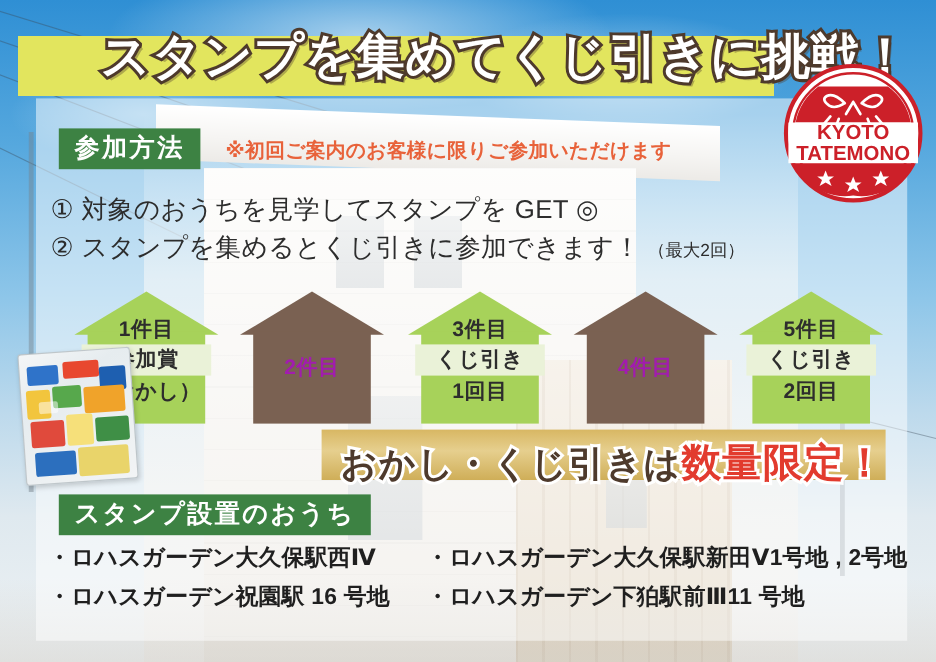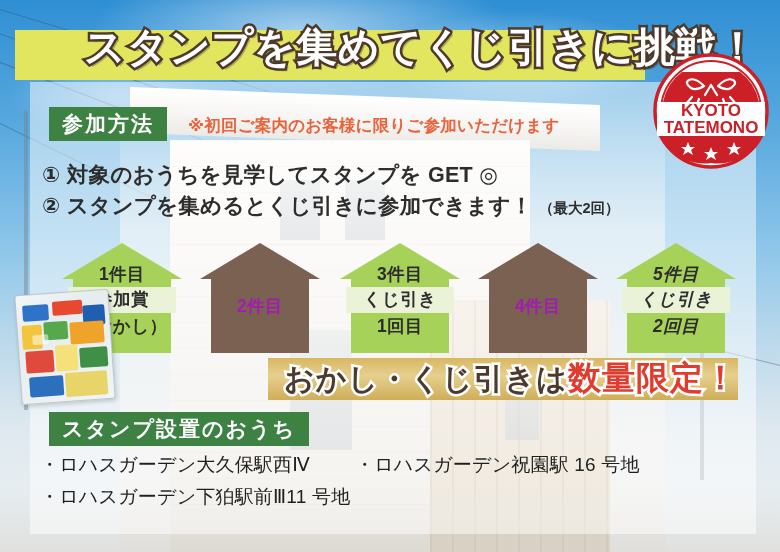--- a/index.html
+++ b/index.html
@@ -87,21 +87,21 @@
     padding:5px 13px 6px;line-height:1.1;
   }
   .sec-how{position:absolute;left:49px;top:107px;}
   .how-note{
     position:absolute;left:188px;top:115px;
     color:#e8623a;font-size:16.5px;font-weight:bold;letter-spacing:.2px;
     white-space:nowrap;
   }
 
   .steps{position:absolute;left:42px;top:160px;width:640px;color:#2d2d2d;}
-  .step{font-size:21.5px;font-weight:bold;line-height:1.42;letter-spacing:.3px;white-space:nowrap;}
+  .step{font-size:21.5px;font-weight:normal;line-height:1.42;letter-spacing:.3px;white-space:nowrap;}
   .step .small{font-size:14.5px;letter-spacing:0;}
 
   
   .houses{position:absolute;left:0;top:243px;width:680px;height:110px;}
   .hbox{position:absolute;width:120px;height:110px;}
   .hbox .roof{
     position:absolute;left:0;top:0;width:0;height:0;
     border-left:60px solid transparent;border-right:60px solid transparent;
   }
   .hbox .body{position:absolute;left:11px;top:33px;width:98px;height:77px;}
@@ -120,35 +120,35 @@
   .brown .body{background:#7a6152;}
   .brown .labels{color:#a21caf;padding-top:32px;}
 
   
   .gold-banner{
     position:absolute;left:268px;top:358px;width:470px;height:42px;
     background:linear-gradient(180deg,#d8b763 0%,#e6cf8e 42%,#cfae58 100%);
   }
   .gold-text{
     position:absolute;left:284px;top:360px;white-space:nowrap;
-    font-size:30px;font-weight:bold;letter-spacing:1px;line-height:36px;
+    font-size:30px;font-weight:bold;letter-spacing:1px;line-height:51px;
   }
   .gold-text .dark{
     color:#4e3a2c;-webkit-text-stroke:5px #ffffff;paint-order:stroke fill;
   }
   .gold-text .red{
     color:#e23b2e;-webkit-text-stroke:5px #ffffff;paint-order:stroke fill;font-size:33px;
   }
 
   
   .sec-list{position:absolute;left:49px;top:412px;}
   .locations{
     position:absolute;left:40px;top:452px;width:710px;
     display:grid;grid-template-columns:315px 395px;row-gap:6px;
-    color:#1f1f1f;font-size:19px;font-weight:normal;letter-spacing:.2px;
+    color:#1f1f1f;font-size:19px;font-weight:bold;letter-spacing:.2px;
   }
   .locations div{white-space:nowrap;}
 
   
   .snack{
     position:absolute;left:18px;top:292px;width:92px;height:108px;
     transform:rotate(-4deg);
     background:linear-gradient(150deg,#f4f6f7 0%,#e6ecef 30%,#f2f4f5 100%);
     border:1px solid rgba(160,170,175,.6);
     border-radius:3px;overflow:hidden;
@@ -264,21 +264,21 @@
     </div>
 
     <div class="hbox brown" style="left:478px;">
       <div class="roof"></div>
       <div class="body"></div>
       <div class="labels">
         <span>4件目</span>
       </div>
     </div>
 
-    <div class="hbox green" style="left:616px;font-style:italic;">
+    <div class="hbox green" style="left:616px;">
       <div class="roof"></div>
       <div class="body"></div>
       <div class="labels">
         <span>5件目</span>
         <span class="chip">くじ引き</span>
         <span>2回目</span>
       </div>
     </div>
 
   </div>
@@ -301,17 +301,18 @@
   <div class="gold-banner"></div>
   <div class="gold-text">
     <span class="dark">おかし・くじ引きは</span><span class="red">数量限定！</span>
   </div>
 
   <div class="sec-list">
     <span class="green-label">スタンプ設置のおうち</span>
   </div>
   <div class="locations">
     <div>・ロハスガーデン大久保駅西Ⅳ</div>
+    <div>・ロハスガーデン大久保駅新田Ⅴ1号地 , 2号地</div>
     <div>・ロハスガーデン祝園駅 16 号地</div>
     <div>・ロハスガーデン下狛駅前Ⅲ11 号地</div>
   </div>
 
 </div>
 
 </body></html>

